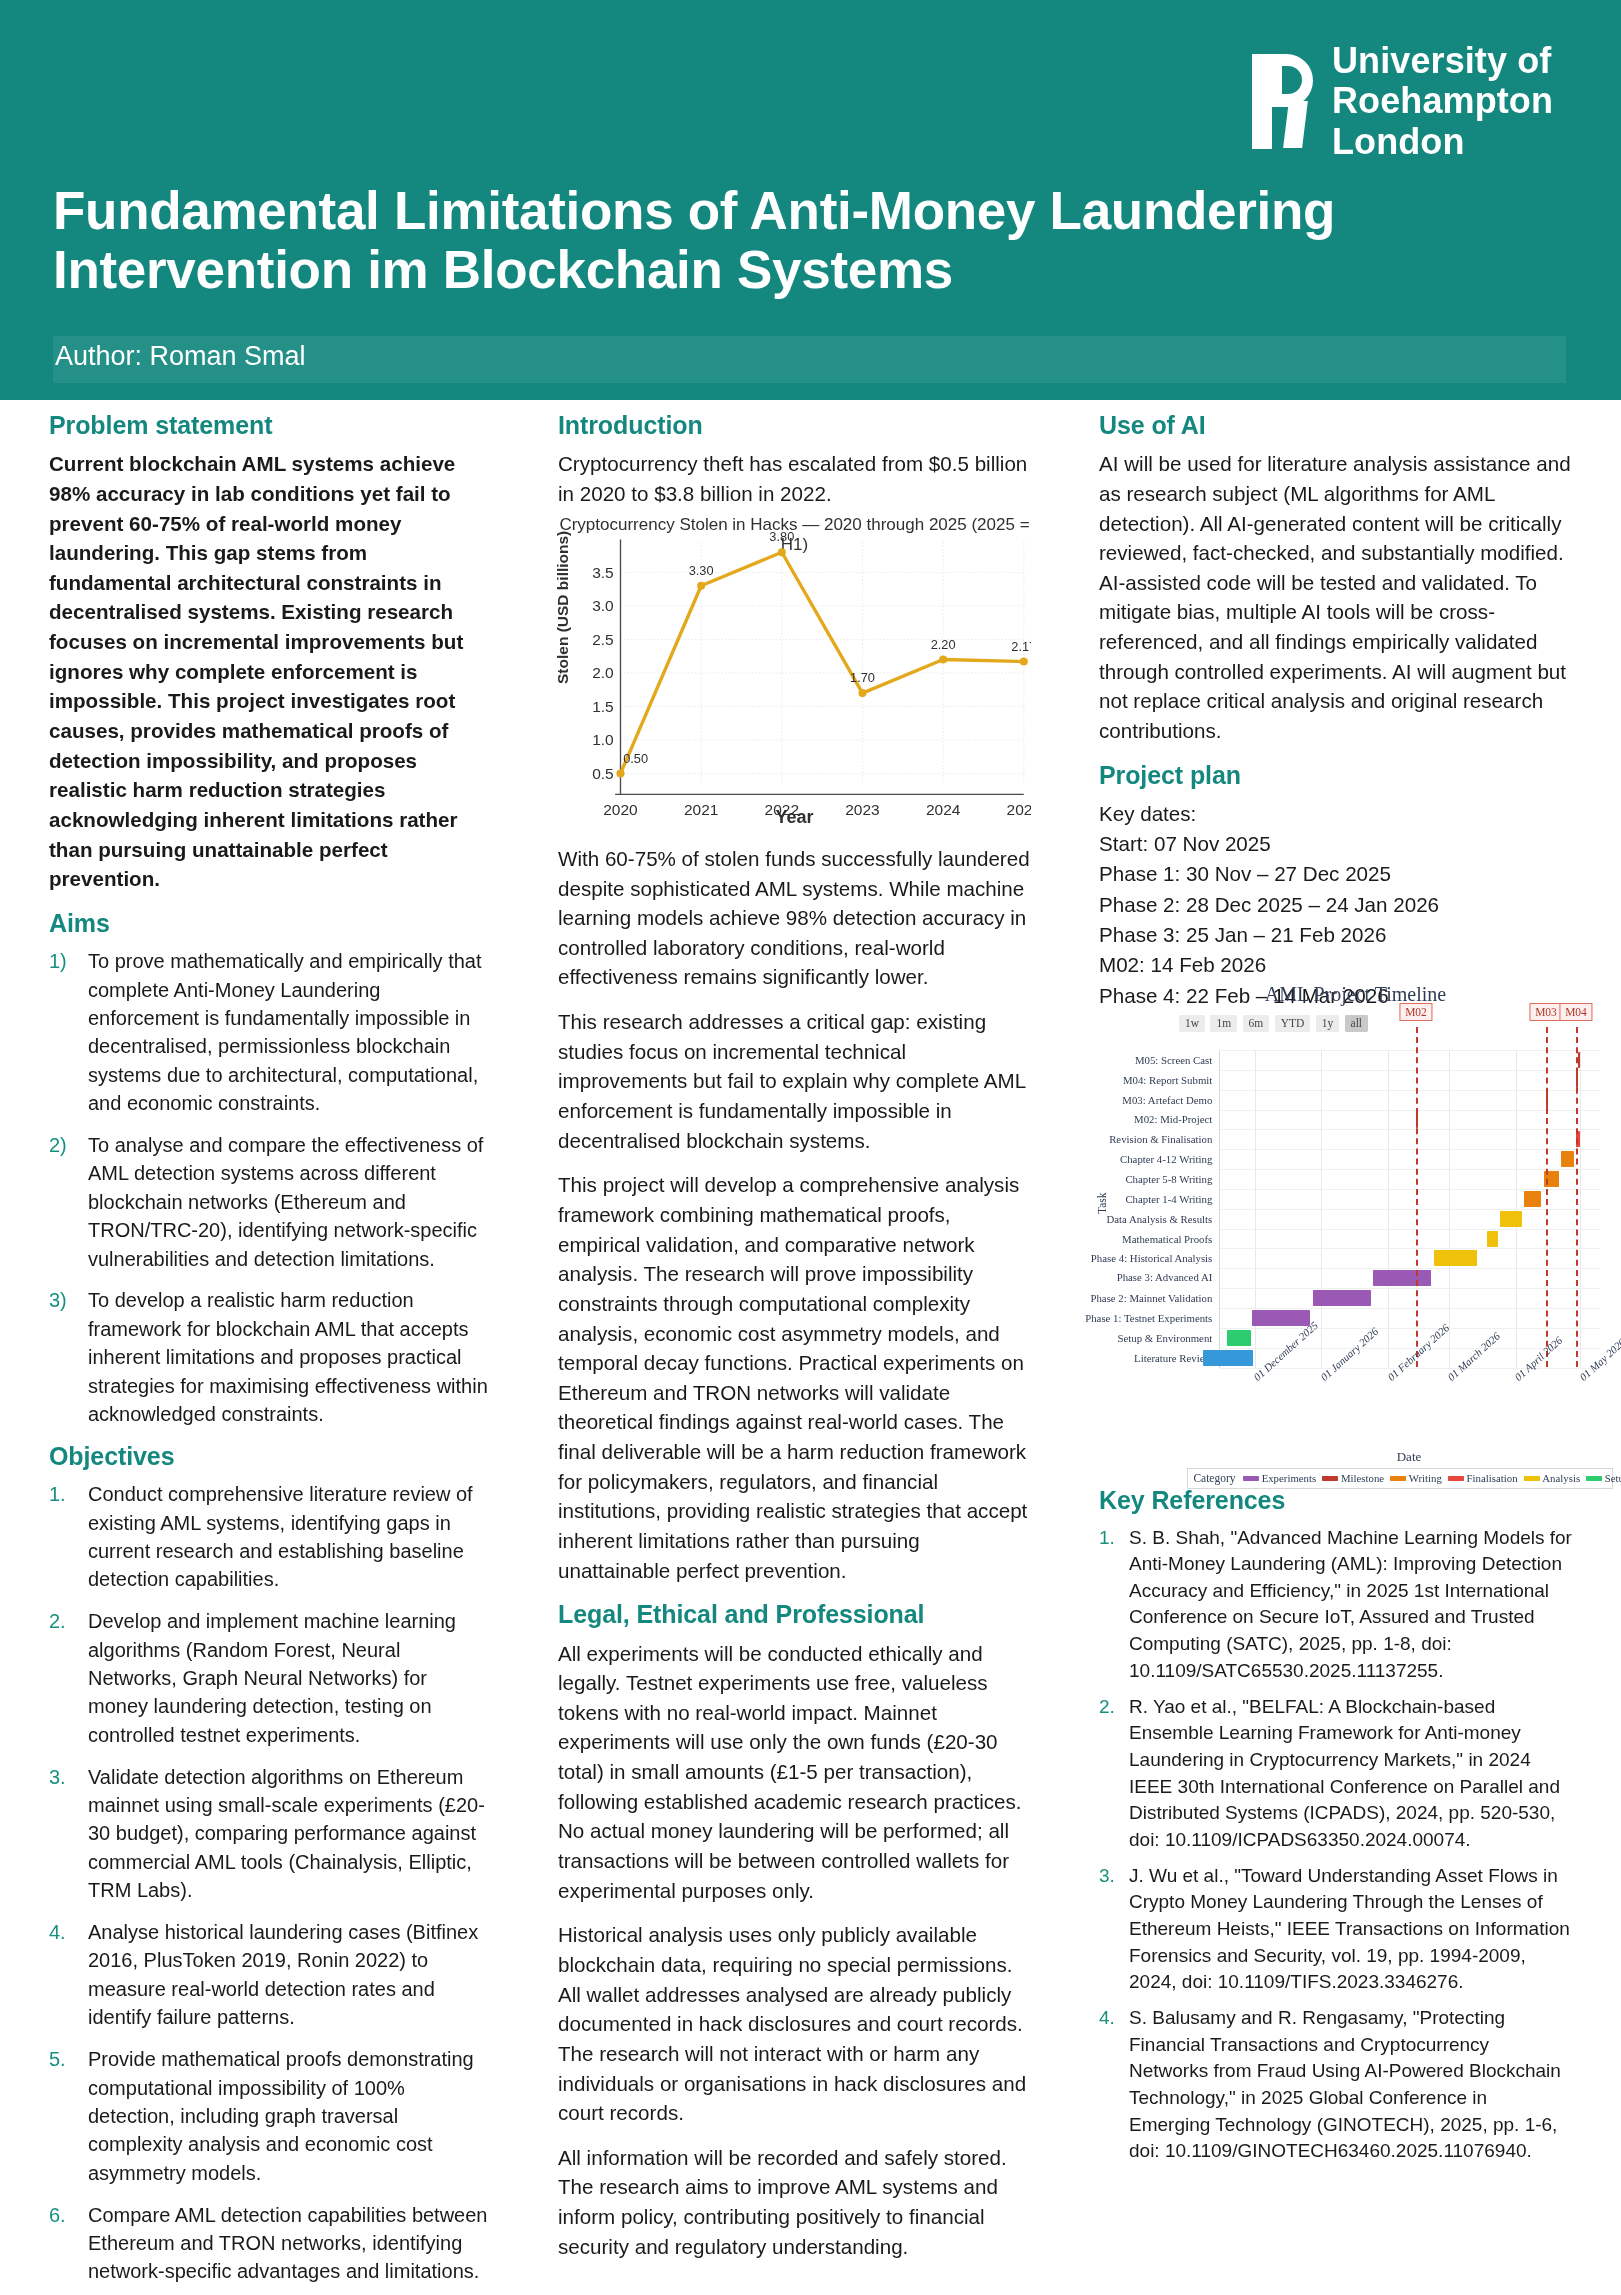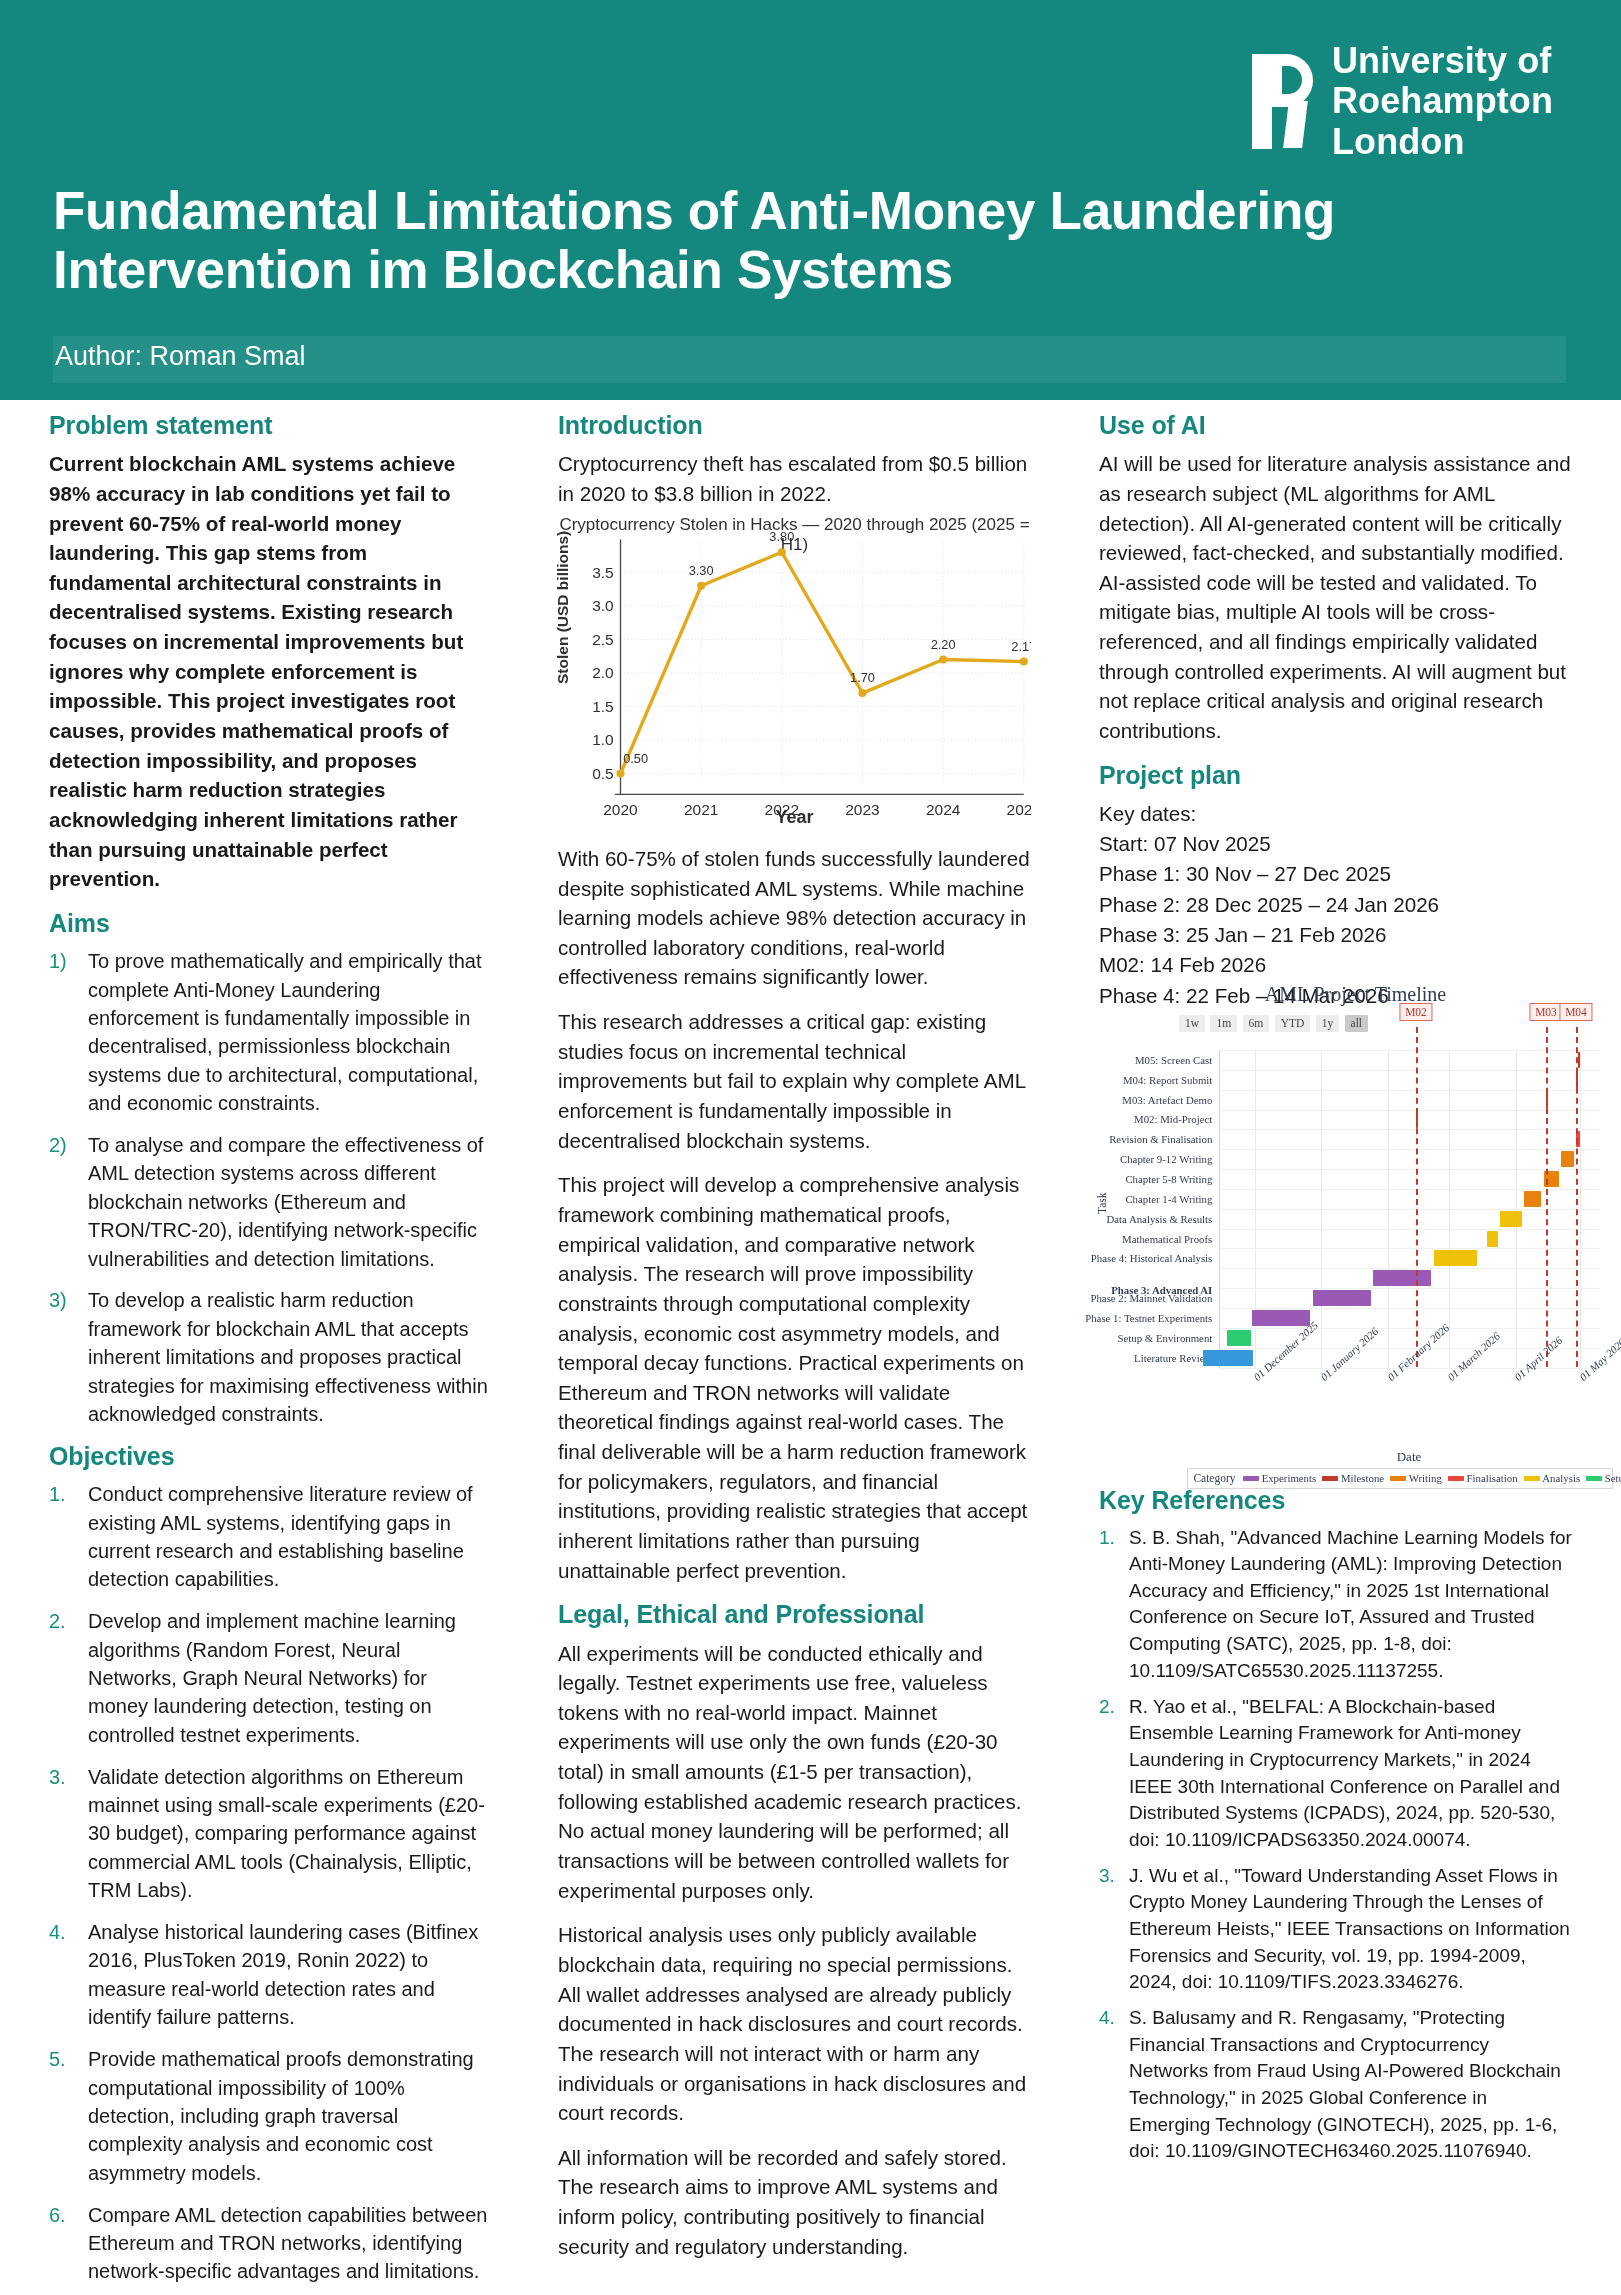--- a/index.html
+++ b/index.html
@@ -302,27 +302,27 @@
           <span class="rb">1y</span>
           <span class="rb active">all</span>
         </div>
       <div class="g-axislabel-task">Task</div>
       <div class="g-ylabels" id="g-ylabels">
           <div style="top: 10px;">M05: Screen Cast</div>
           <div style="top: 30px;">M04: Report Submit</div>
           <div style="top: 50px;">M03: Artefact Demo</div>
           <div style="top: 69px;">M02: Mid-Project</div>
           <div style="top: 89px;">Revision &amp; Finalisation</div>
-          <div style="top: 109px;">Chapter 9-12 Writing</div>
+          <div style="top: 109px;">Chapter 4-12 Writing</div>
           <div style="top: 129px;">Chapter 5-8 Writing</div>
           <div style="top: 149px;">Chapter 1-4 Writing</div>
           <div style="top: 169px;">Data Analysis &amp; Results</div>
           <div style="top: 189px;">Mathematical Proofs</div>
           <div style="top: 208px; margin-left: 21px;">Phase 4: Historical Analysis</div>
-          <div style="top: 240px; font-weight: bold;">Phase 3: Advanced AI</div>
+          <div style="top: 227px;">Phase 3: Advanced AI</div>
           <div style="top: 248px;">Phase 2: Mainnet Validation</div>
           <div style="top: 268px;">Phase 1: Testnet Experiments</div>
           <div style="top: 288px;">Setup &amp; Environment</div>
           <div style="top: 308px;">Literature Review</div>
         </div>
       <div class="g-plot" id="g-plot">
           <div class="g-grid" style="left: 35px;"></div>
           <div class="g-grid" style="left: 101px;"></div>
           <div class="g-grid" style="left: 168px;"></div>
           <div class="g-grid" style="left: 229px;"></div>

